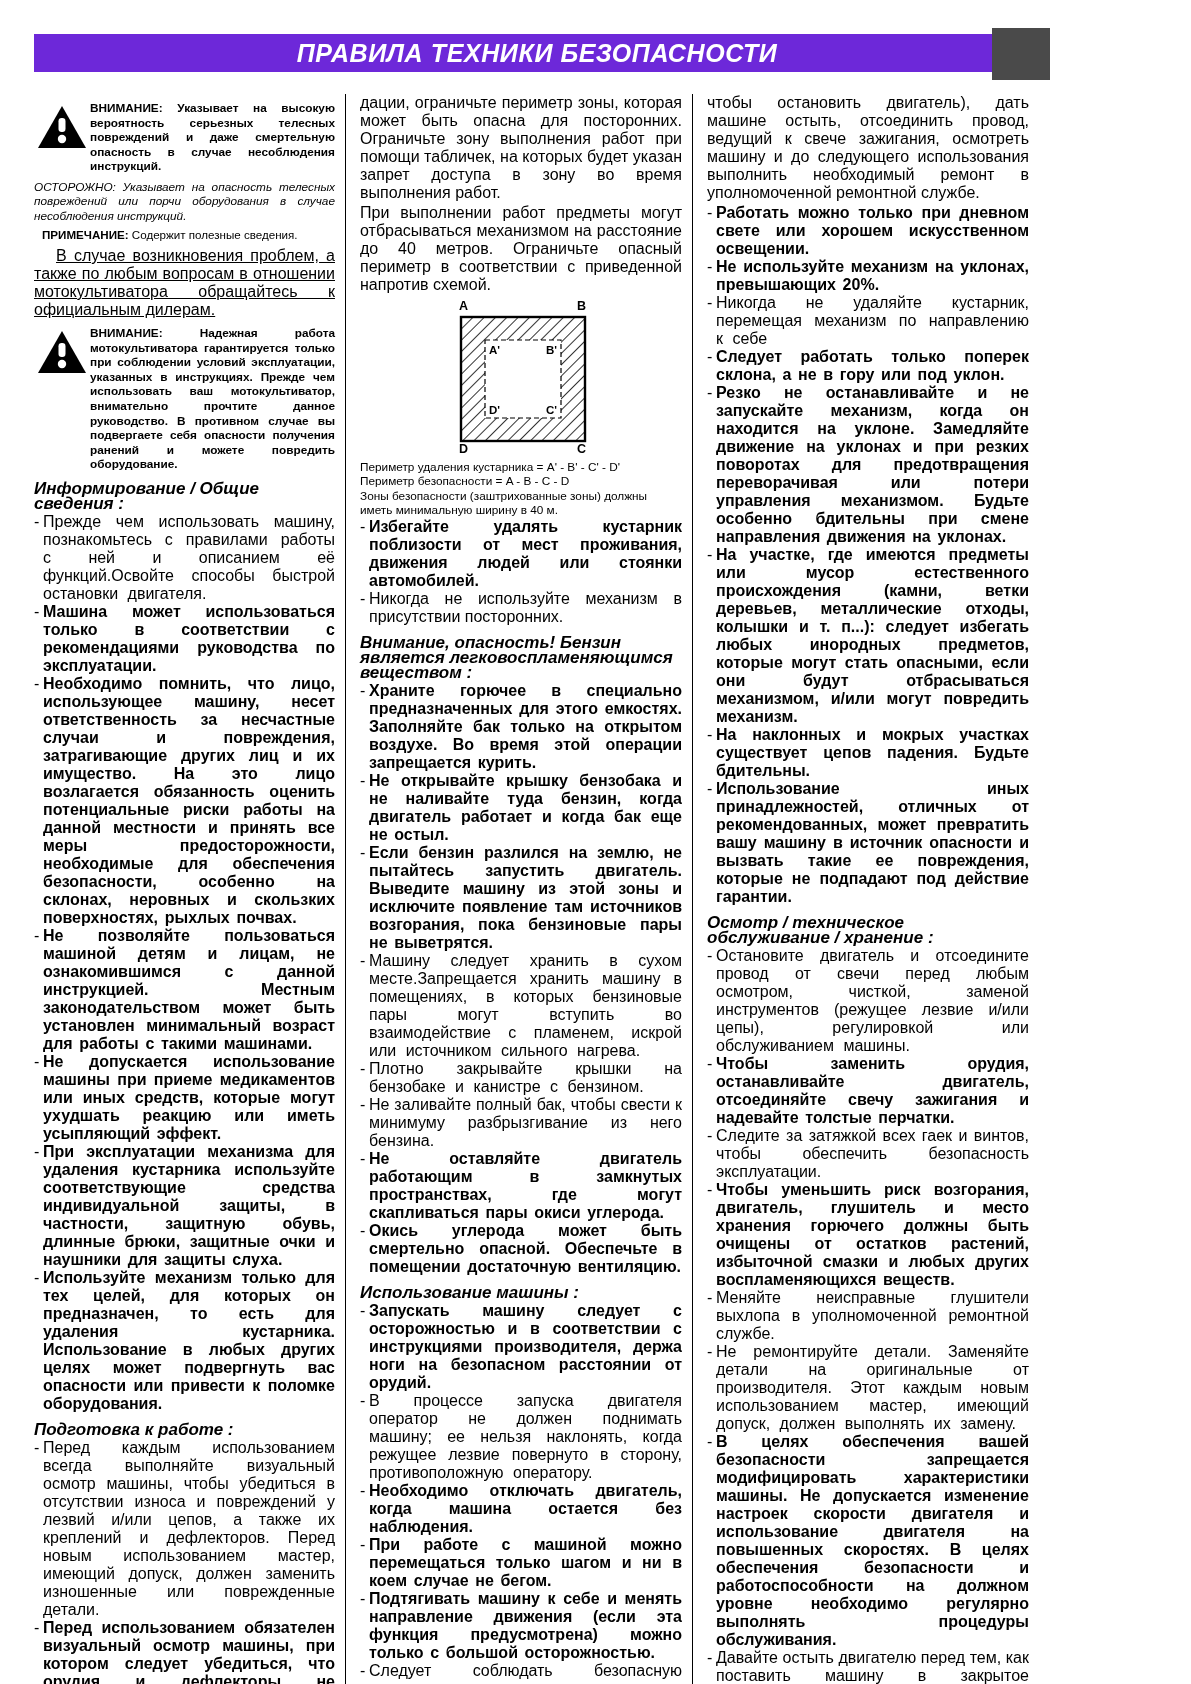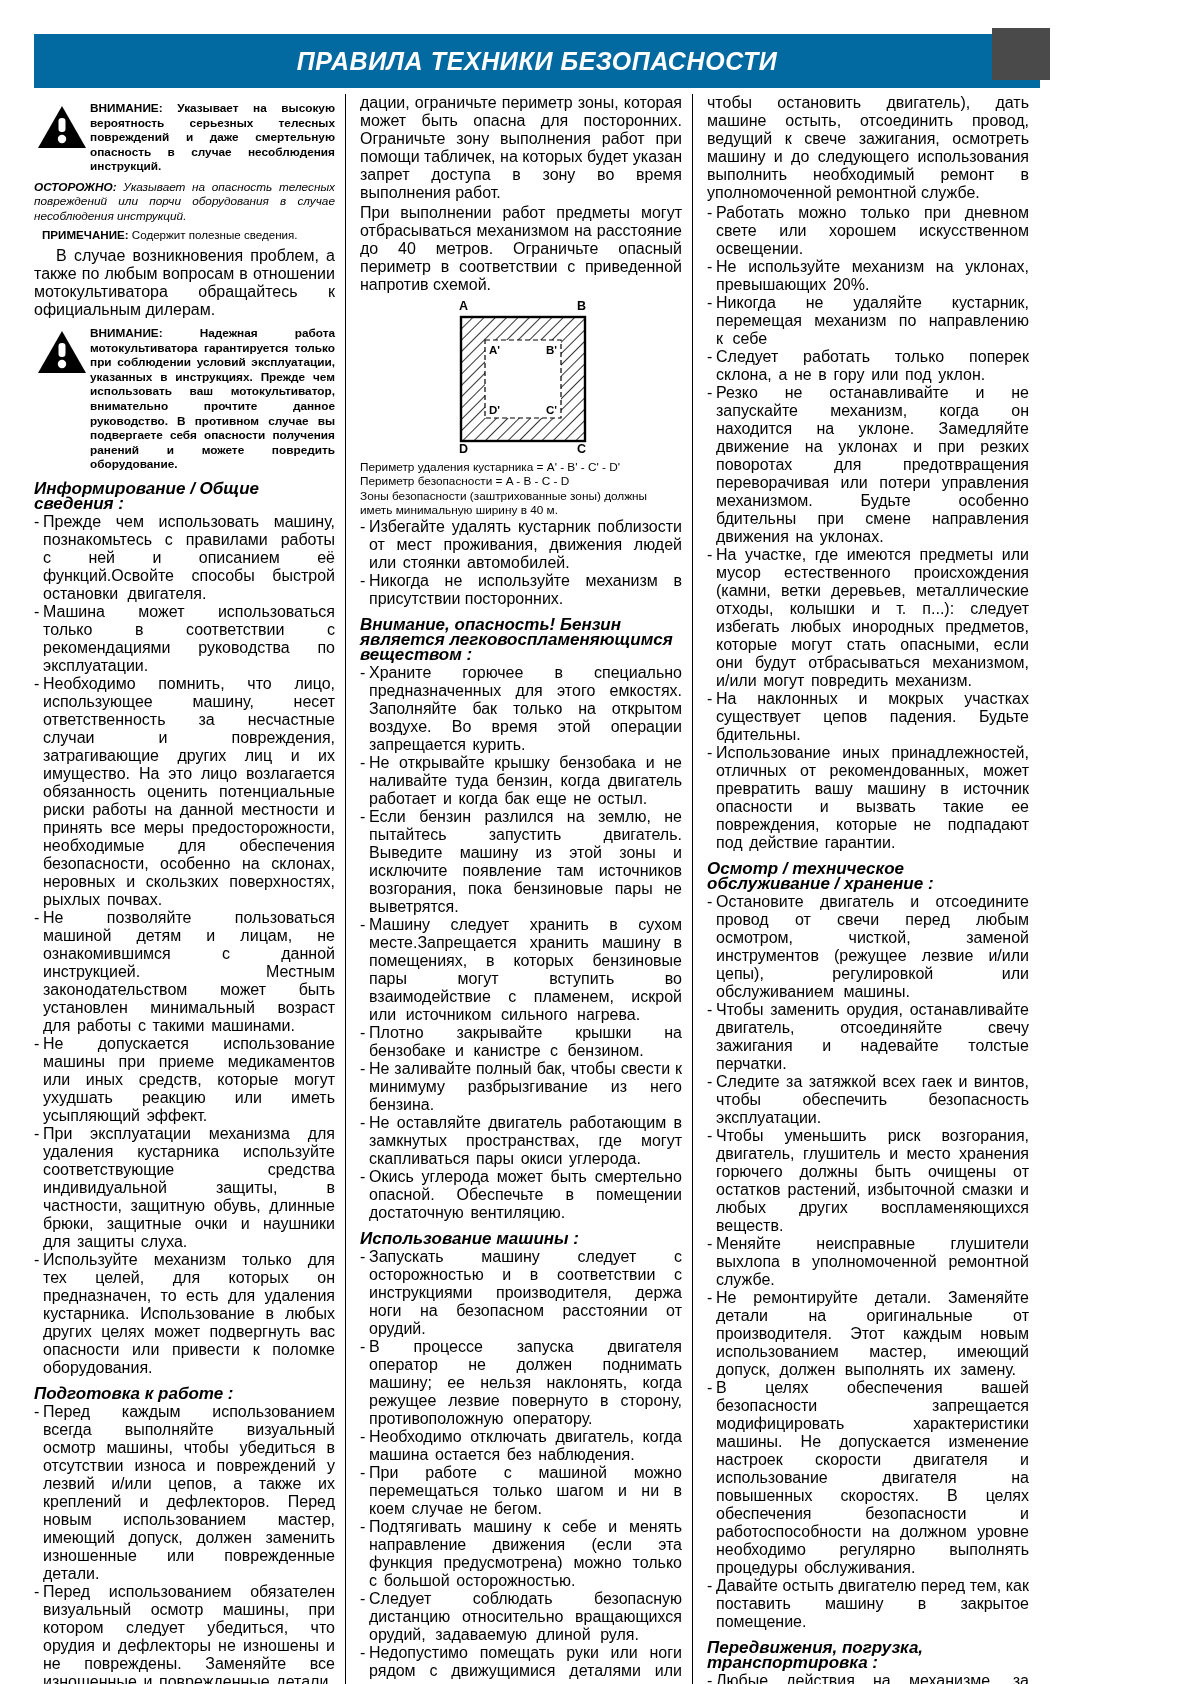--- a/index.html
+++ b/index.html
@@ -19,22 +19,22 @@
     background: #ffffff;
     overflow: hidden;
   }
 
   
   .header-bar {
     position: absolute;
     left: 34px;
     top: 34px;
     width: 1006px;
-    height: 54px;
-    background: #0369a1;
+    height: 38px;
+    background: #6d28d9;
     display: flex;
     align-items: center;
     justify-content: center;
   }
   .header-bar .title {
     color: #ffffff;
     font-weight: bold;
     font-style: italic;
     font-size: 25px;
     letter-spacing: 0.6px;
@@ -85,33 +85,33 @@
   }
   .item .dash {
     width: 9px;
     flex: 0 0 9px;
   }
   .item .body {
     flex: 1 1 auto;
     text-align: justify;
     text-justify: inter-word;
   }
-  .item.loose .body { word-spacing: 2.2px; }
+  .item.loose .body { word-spacing: 2.2px; font-weight: bold; }
   .item.looser .body { word-spacing: 5px; }
 
   .sec-head {
     font-style: italic;
     font-weight: bold;
     font-size: 17px;
     line-height: 15px;
     margin: 9px 0 2px 0;
   }
 
   .bold { font-weight: bold; }
-  .bi { font-weight: bold; font-style: italic; }
+  .bi { font-weight: normal; font-style: italic; }
 
   
   .warn {
     display: flex;
     align-items: flex-start;
     margin: 7px 0 6px 0;
   }
   .warn .tri-wrap {
     flex: 0 0 56px;
     padding-top: 4px;
@@ -201,21 +201,21 @@
           </svg>
         </span>
         <span class="wtext bold-txt">ВНИМАНИЕ: Указывает на высокую вероятность серьезных телесных повреждений и даже смертельную опасность в случае несоблюдения инструкций.</span>
       </div>
 
       <div class="italpara"><span class="bi">ОСТОРОЖНО:</span> Указывает на опасность телесных повреждений или порчи оборудования в случае несоблюдения инструкций.</div>
 
       <div class="note-line"><span class="bold">ПРИМЕЧАНИЕ:</span> Содержит полезные сведения.</div>
 
 
-      <div class="para" style="text-indent:22px;margin-top:5px;">В случае возникновения проблем, а также по любым вопросам в отношении мотокультиватора обращайтесь к официальным дилерам.</div>
+      <div class="para" style="text-indent:22px;margin-top:5px;text-decoration:underline;">В случае возникновения проблем, а также по любым вопросам в отношении мотокультиватора обращайтесь к официальным дилерам.</div>
 
       <div class="warn">
         <span class="tri-wrap">
           <svg class="tri" width="50" height="44" viewBox="0 0 50 44">
             <path d="M25 1 L49 43 L1 43 Z" fill="#000"></path>
             <rect x="21.5" y="13" width="7" height="14" rx="3.2" fill="#fff"></rect>
             <circle cx="25" cy="34" r="4.2" fill="#fff"></circle>
           </svg>
         </span>
         <span class="wtext bold-txt">ВНИМАНИЕ: Надежная работа мотокультиватора гарантируется только при соблюдении условий эксплуатации, указанных в инструкциях. Прежде чем использовать ваш мотокультиватор, внимательно прочтите данное руководство. В противном случае вы подвергаете себя опасности получения ранений и можете повредить оборудование.</span>

